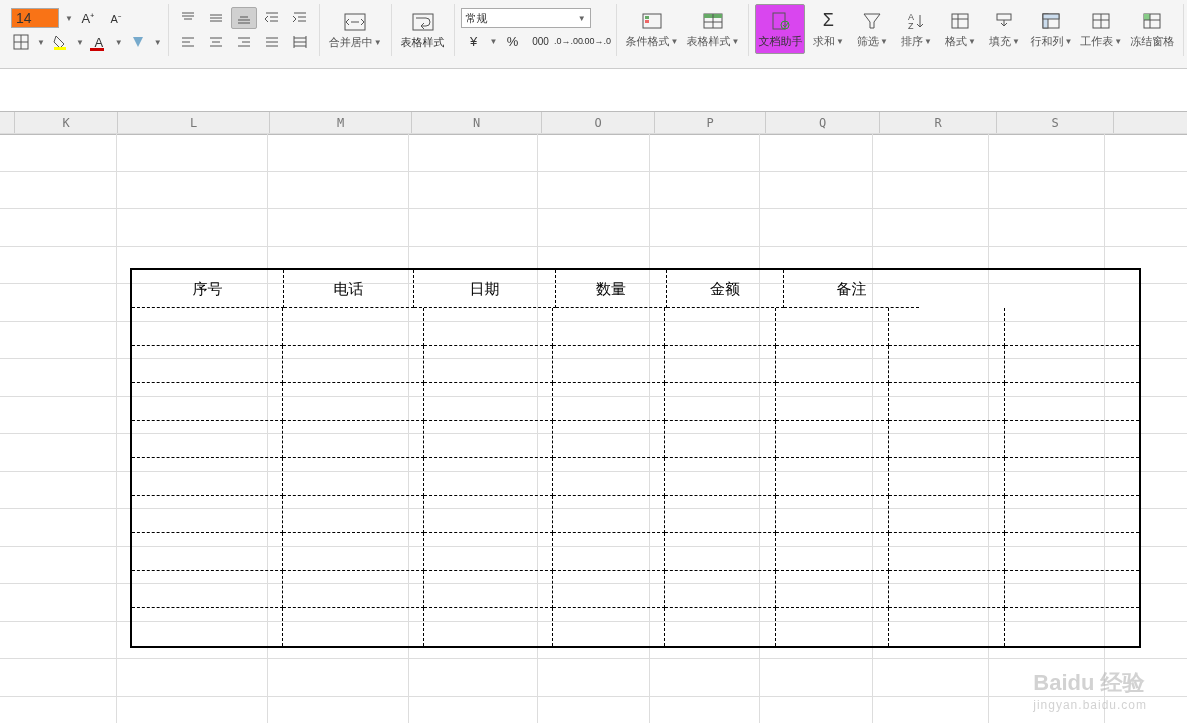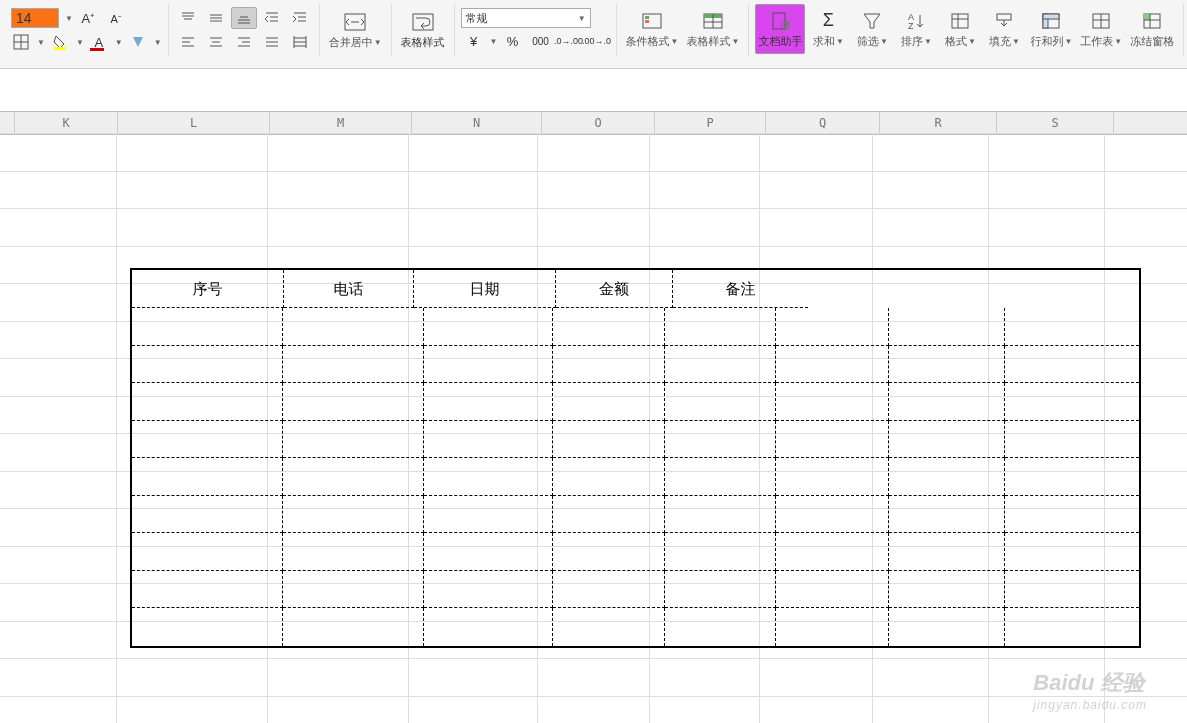--- a/index.html
+++ b/index.html
@@ -26,21 +26,21 @@
 
 .usertable{position:absolute;border:2px solid #000;}
 .usertable .urow{display:flex;height:37.5px}
 .usertable .ucell{border-right:1px dashed #000;border-bottom:1px dashed #000;text-align:center;line-height:37.5px;font-size:15px;font-family:"SimSun",serif;color:#000}
 .usertable .urow:last-child .ucell{border-bottom:none}
 .usertable .ucell:last-child{border-right:none}
 .usertable .urow.hdr .ucell{border-bottom:1px dashed #000}
 .usertable .urow.hdr{height:38px}
 .usertable .urow.hdr .ucell{line-height:38px}
 
-.watermark{position:absolute;right:40px;bottom:20px;color:rgba(180,180,180,0.6);font-size:22px;font-weight:bold;font-style:italic;pointer-events:none}
+.watermark{position:absolute;right:40px;bottom:20px;color:rgba(180,180,180,0.6);font-size:22px;font-weight:bold;pointer-events:none}
 .watermark small{display:block;font-size:12px;font-weight:normal;letter-spacing:1px}
 </style>
 </head>
 <body>
 
 <div class="ribbon">
   <div class="rgroup">
     <div class="rrow">
       <span class="btn">
           <span class="fontsize-box">
@@ -423,20 +423,21 @@
       <div class="hl" style="top:450px"></div>
       <div class="hl" style="top:487.5px"></div>
       <div class="hl" style="top:525px"></div>
       <div class="hl" style="top:562.5px"></div>
     </div>
   <div class="usertable" id="usertable" style="left: 130px; top: 199px; width: 1007px;">
       <div class="urow hdr">
         <div class="ucell" style="width:151px">序号</div>
         <div class="ucell" style="width:129px">电话</div>
         <div class="ucell" style="width:141px">日期</div>
+        <div class="ucell" style="width:110px">数量</div>
         <div class="ucell" style="width:116px">金额</div>
         <div class="ucell" style="width:135px">备注</div>
       </div>
       <div class="urow">
         <div class="ucell" style="width:151px"></div>
         <div class="ucell" style="width:141px"></div>
         <div class="ucell" style="width:129px"></div>
         <div class="ucell" style="width:112px"></div>
         <div class="ucell" style="width:110px"></div>
         <div class="ucell" style="width:113px"></div>

